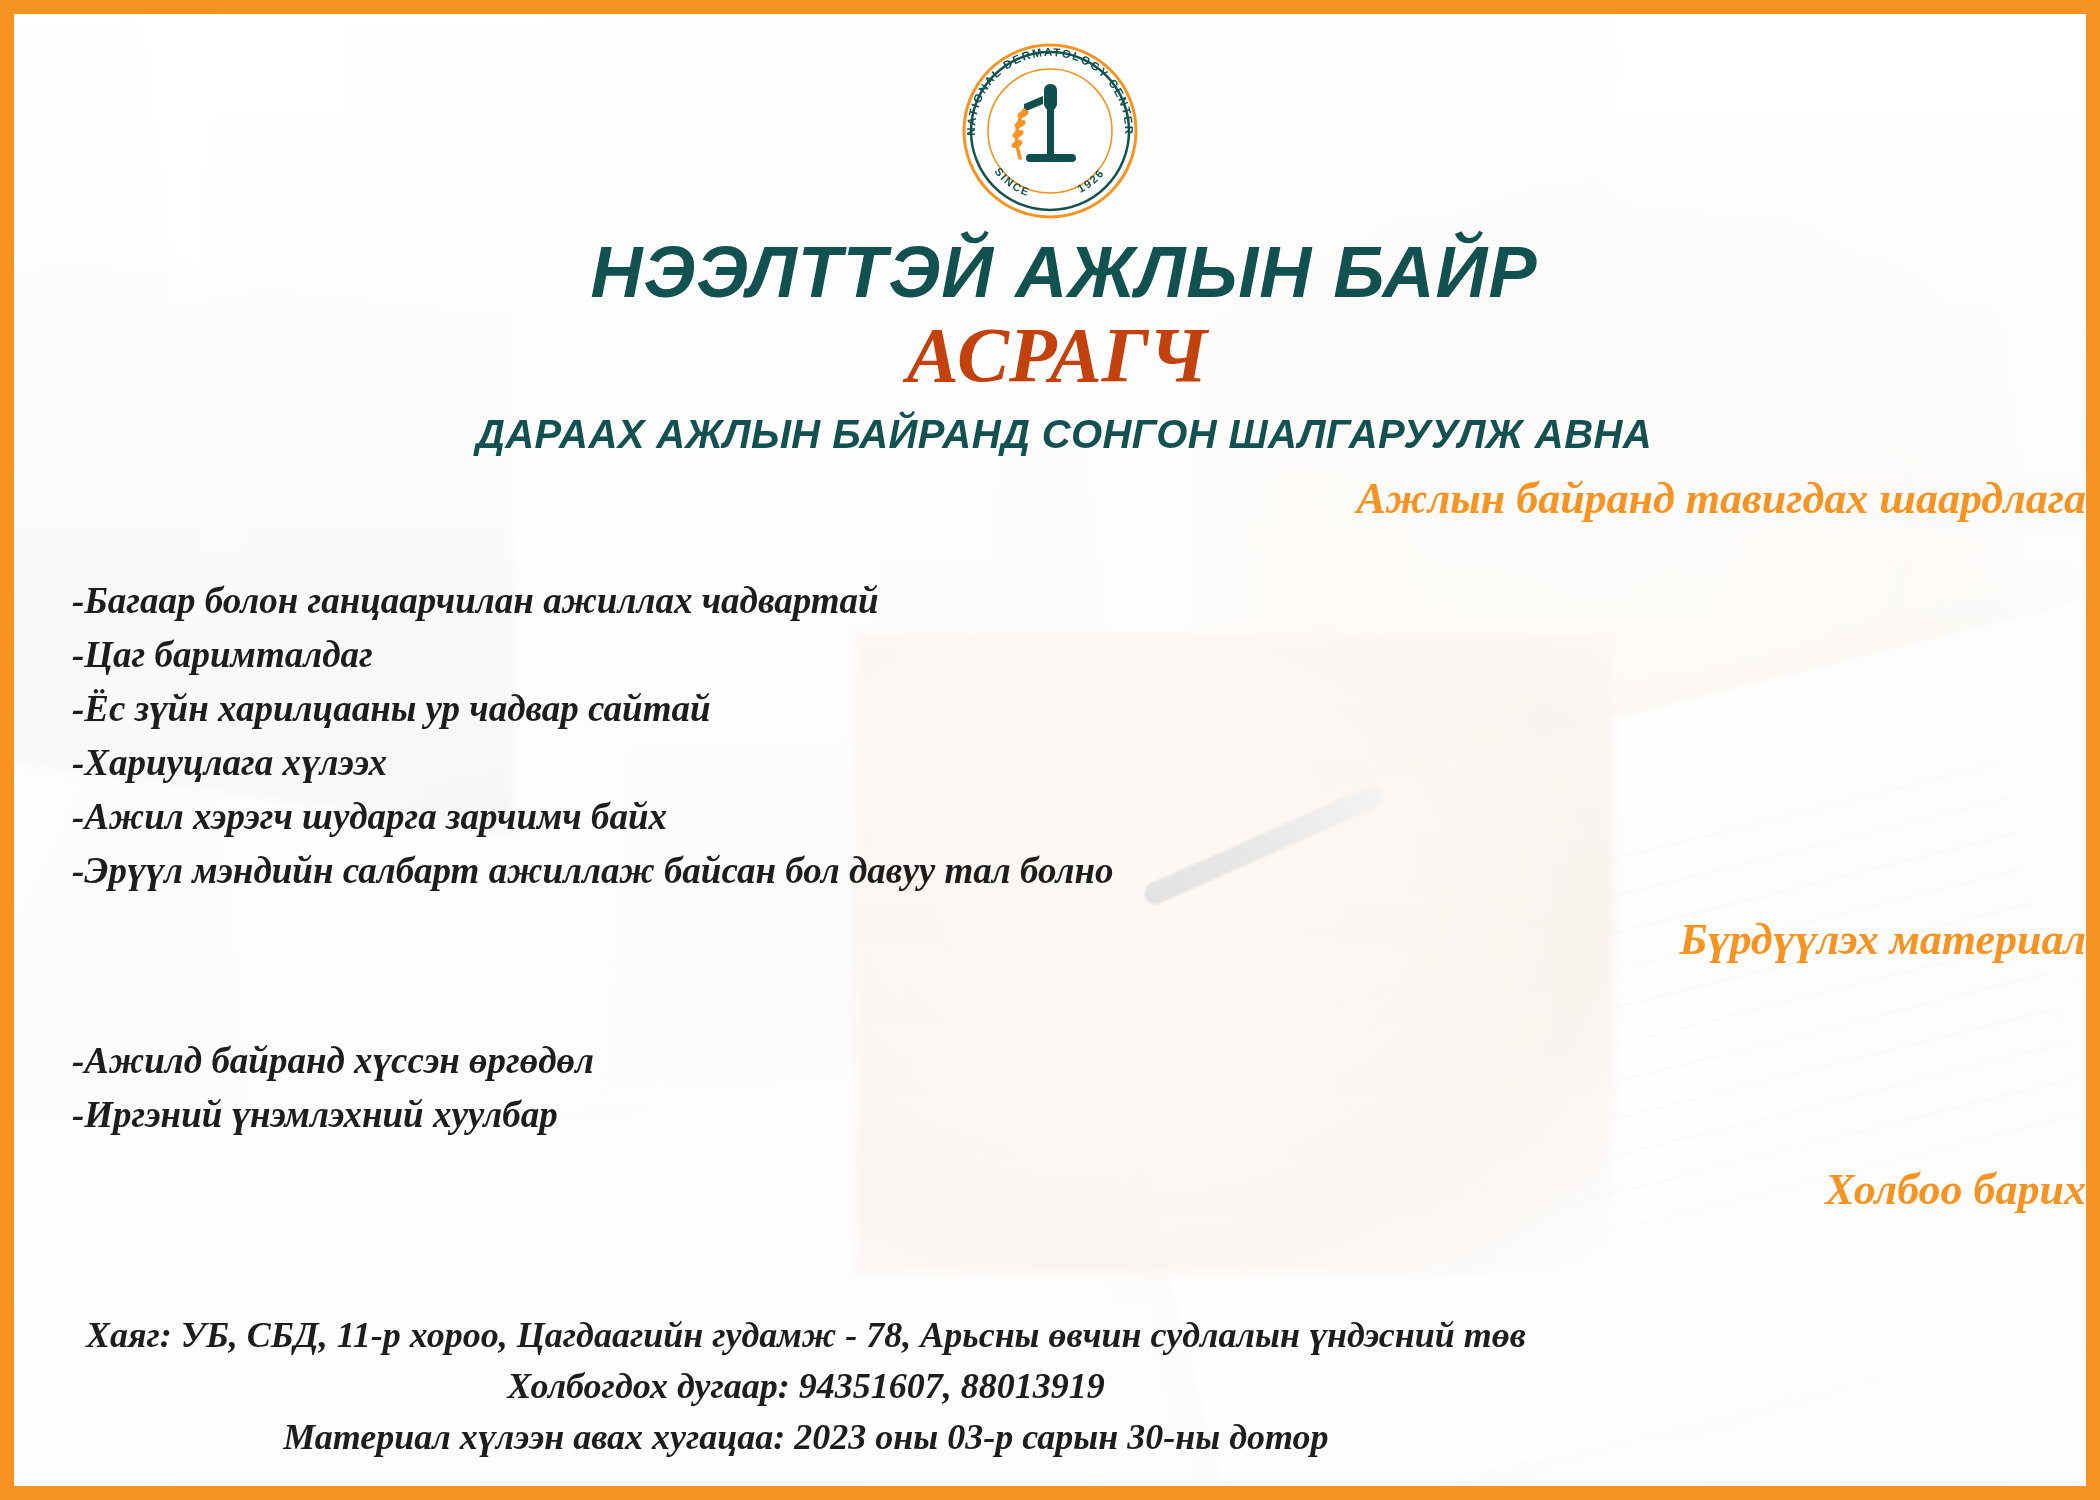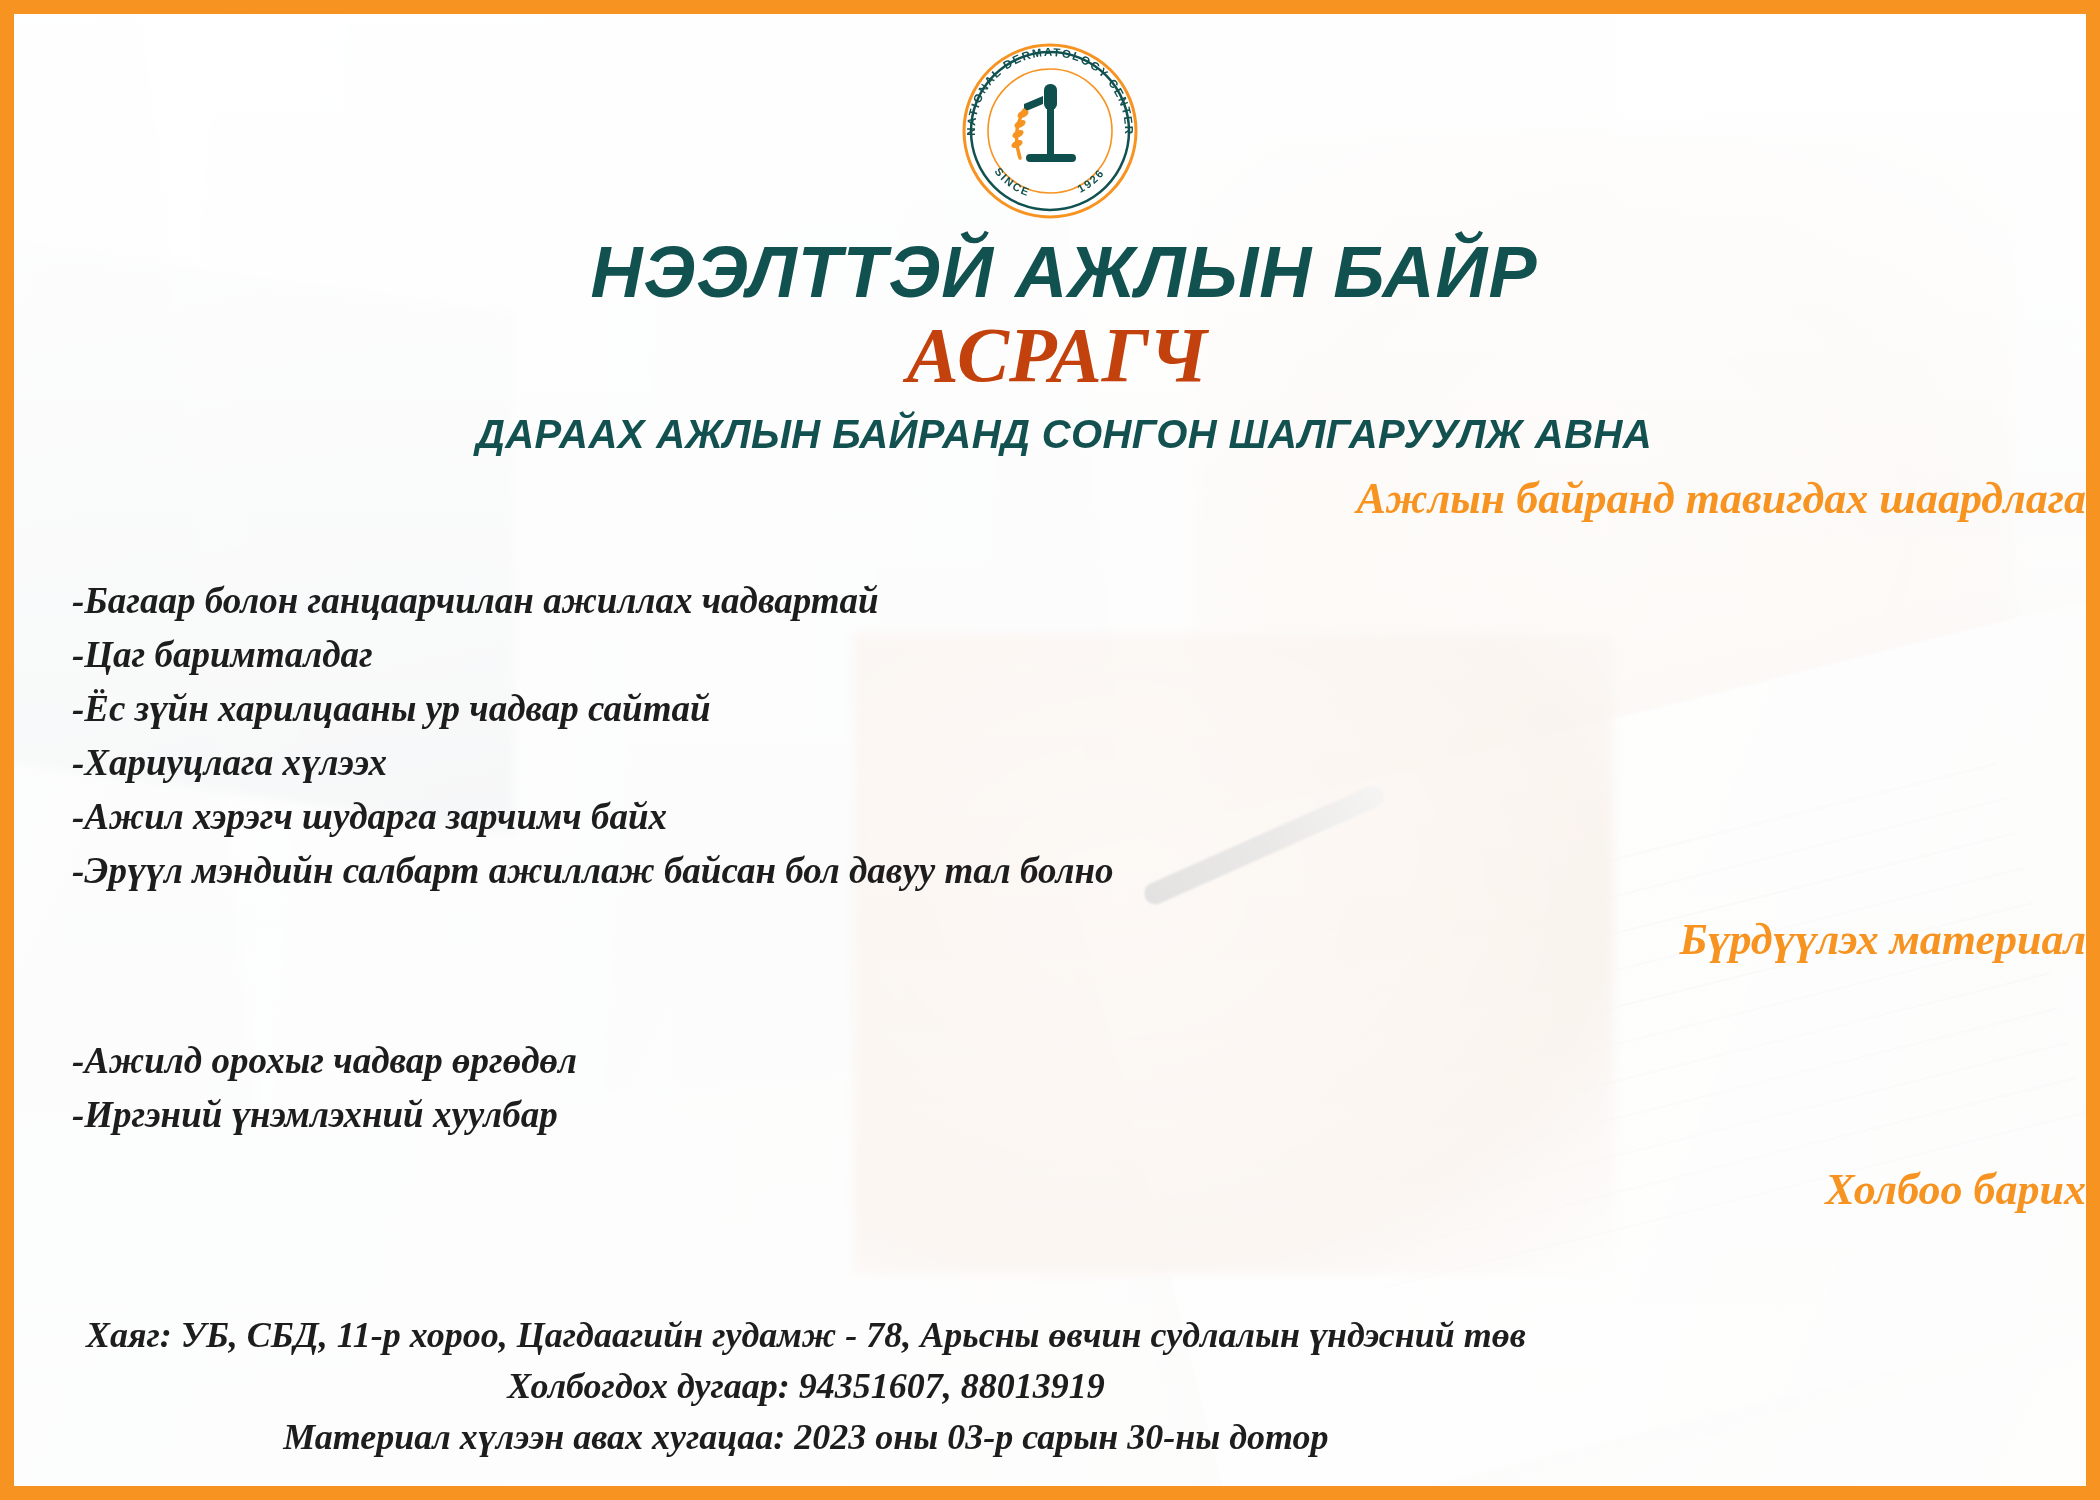--- a/index.html
+++ b/index.html
@@ -305,21 +305,21 @@
       <li>-Багаар болон ганцаарчилан ажиллах чадвартай</li>
       <li>-Цаг баримталдаг</li>
       <li>-Ёс зүйн харилцааны ур чадвар сайтай</li>
       <li>-Хариуцлага хүлээх</li>
       <li>-Ажил хэрэгч шударга зарчимч байх</li>
       <li>-Эрүүл мэндийн салбарт ажиллаж байсан бол давуу тал болно</li>
     </ul>
 
     <h4 class="section-head" id="materials-heading">Бүрдүүлэх материал</h4>
     <ul class="list" id="materials-list">
-      <li>-Ажилд орохыг чадвар өргөдөл</li>
+      <li>-Ажилд байранд хүссэн өргөдөл</li>
       <li>-Иргэний үнэмлэхний хуулбар</li>
     </ul>
 
     <h4 class="section-head" id="contact-heading">Холбоо барих</h4>
     <div class="contact-block">
       <div class="line">Хаяг: УБ, СБД, 11-р хороо, Цагдаагийн гудамж - 78, Арьсны өвчин судлалын үндэсний төв</div>
       <div class="line">Холбогдох дугаар: 94351607, 88013919</div>
       <div class="line">Материал хүлээн авах хугацаа: 2023 оны 03-р сарын 30-ны дотор</div>
     </div>
 

